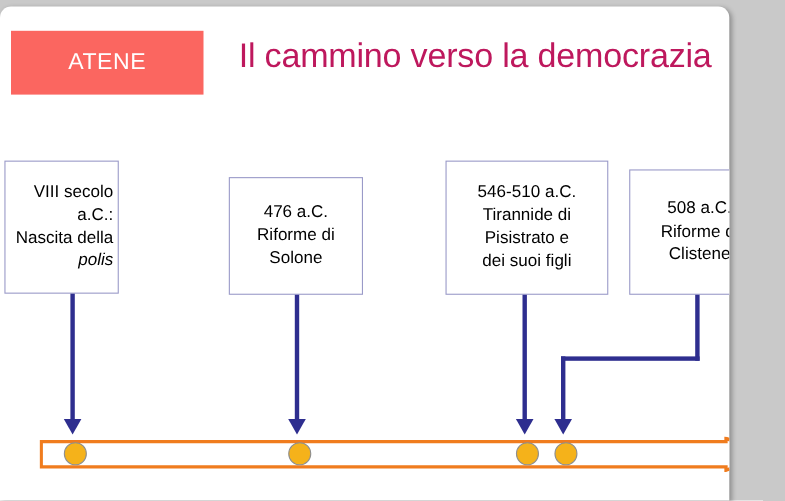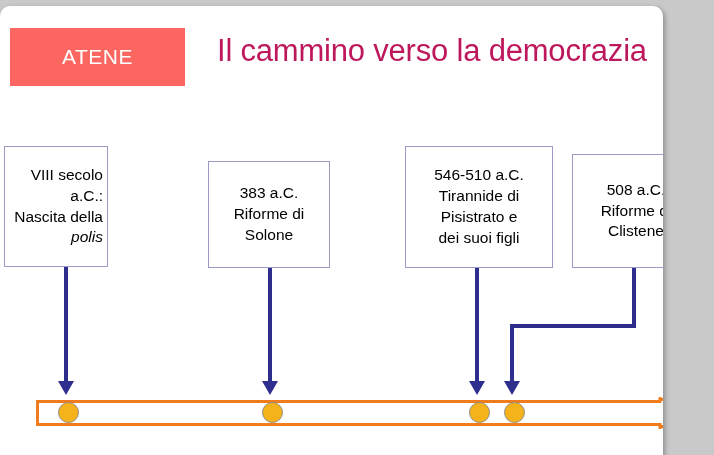--- a/index.html
+++ b/index.html
@@ -91,21 +91,21 @@
     <span class="lbl">ATENE</span>
   </div>
   <div id="slide-title">Il cammino verso la democrazia</div>
 
   <div class="event-box" id="box-0">
     <span class="txt"><span>VIII secolo
 a.C.:
 Nascita della </span><span class="it">polis</span></span>
   </div>
   <div class="event-box" id="box-1">
-    <span class="txt"><span>383 a.C.
+    <span class="txt"><span>476 a.C.
 Riforme di
 Solone</span><span class="it"></span></span>
   </div>
   <div class="event-box" id="box-2">
     <span class="txt"><span>546-510 a.C.
 Tirannide di
 Pisistrato e
 dei suoi figli</span><span class="it"></span></span>
   </div>
   <div class="event-box" id="box-3">

